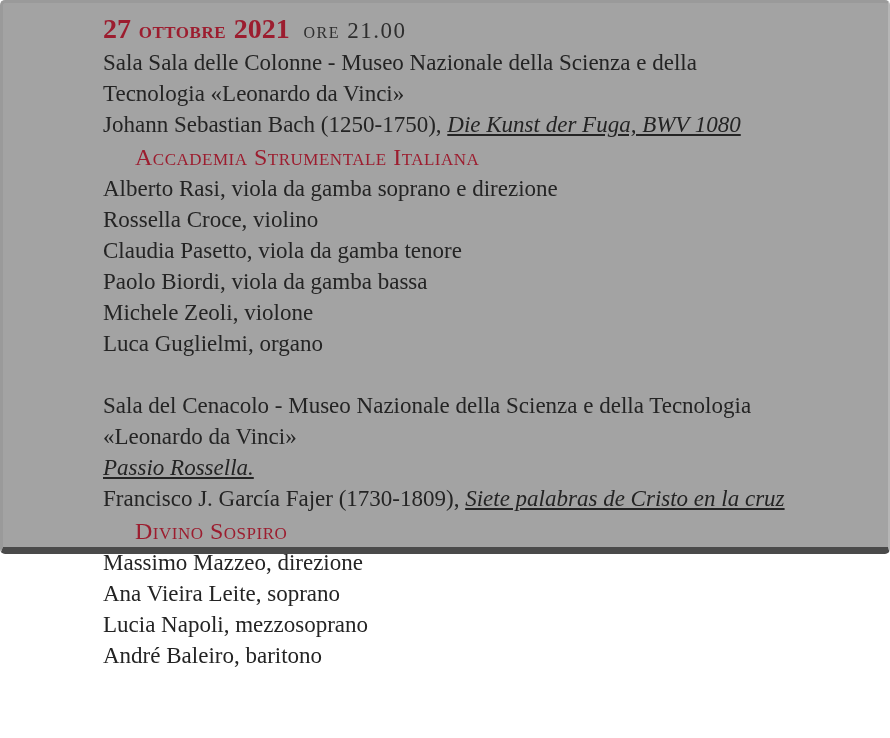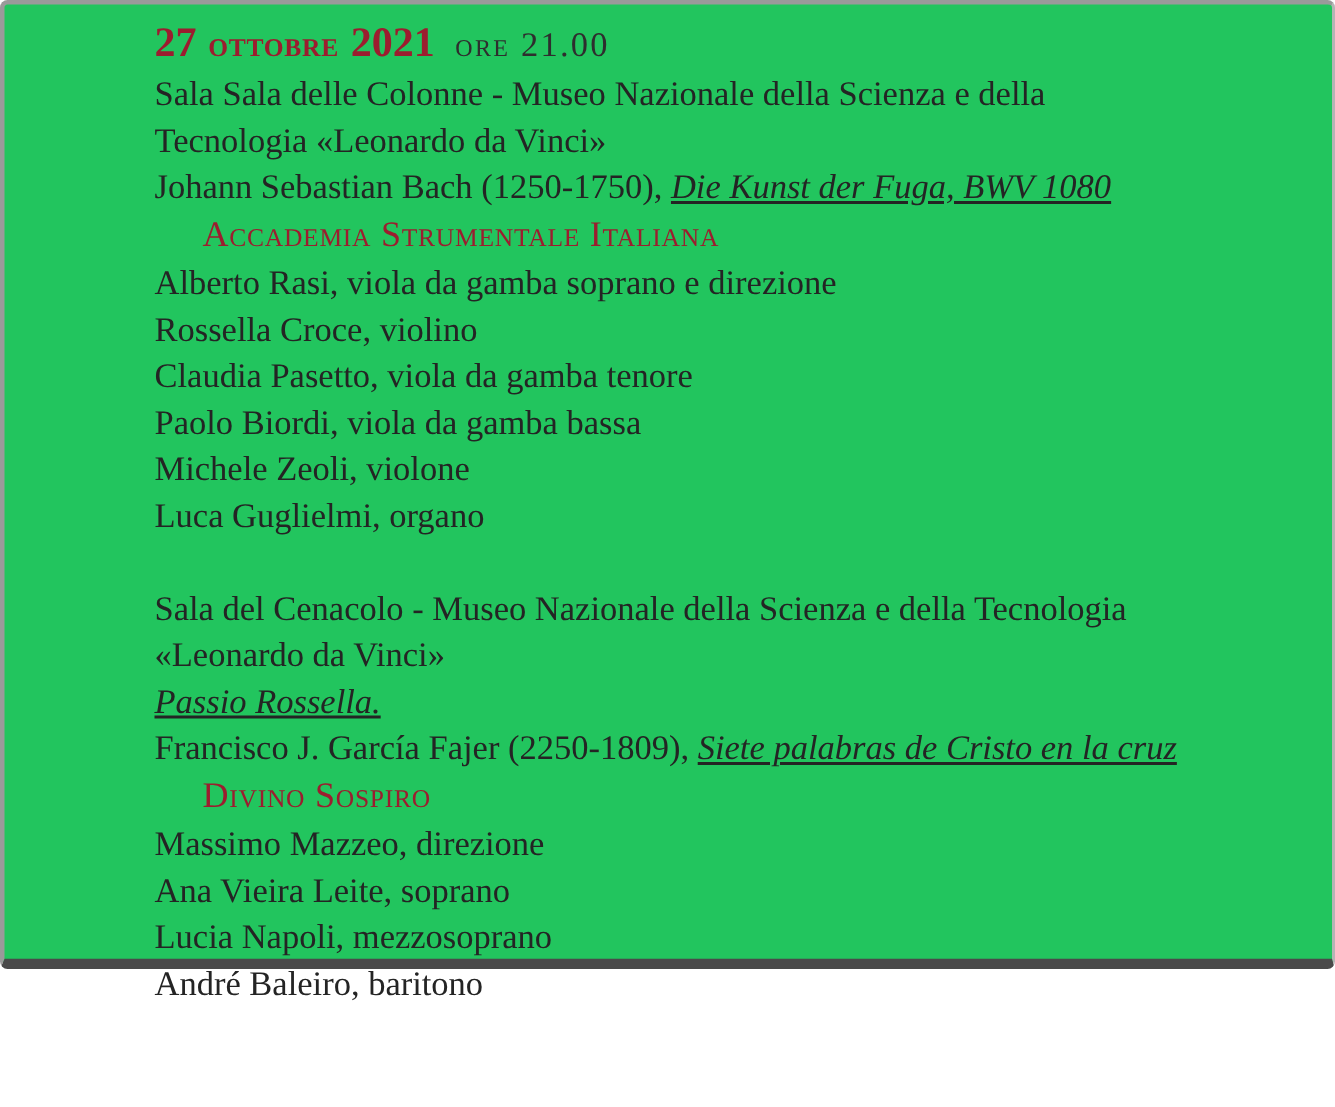--- a/index.html
+++ b/index.html
@@ -10,27 +10,27 @@
   *{box-sizing:border-box;}
   html,body{margin:0;padding:0;}
   body{
     width:890px;height:738px;
     background:#ffffff;
     font-family:"Liberation Serif", serif;
     color:var(--ink);
     overflow:hidden;
   }
   .frame{
-    width:890px;height:646px;
+    width:890px;height:554px;
     border-left:3px solid #9a9a9a;
     border-top:3px solid #9a9a9a;
     border-right:2px solid #b5b5b5;
     border-bottom:7px solid #4a4a4a;
     border-radius:5px;
-    background:#22c55e;
+    background:#a3a3a3;
     position:relative;
   }
   .content{
     position:absolute;
     left:100px;top:10px;right:20px;
     font-size:23px;
     line-height:31px;
   }
   .line{white-space:nowrap;}
   .date-line{white-space:nowrap;margin-bottom:1px;}
@@ -93,21 +93,21 @@
       <div class="line">Luca Guglielmi, organo</div>
     </section>
 
     <section class="event-2">
       <div class="line">Sala del Cenacolo - Museo Nazionale della Scienza e della Tecnologia</div>
       <div class="line">«Leonardo da Vinci»</div>
       <div class="line">
         <i>Passio Rossella.</i>
       </div>
       <div class="line">
-        <span>Francisco J. García Fajer (2250-1809),</span>
+        <span>Francisco J. García Fajer (1730-1809),</span>
         <i>Siete palabras de Cristo en la cruz</i>
       </div>
       <div class="ensemble">Divino Sospiro</div>
       <div class="line">Massimo Mazzeo, direzione</div>
       <div class="line">Ana Vieira Leite, soprano</div>
       <div class="line">Lucia Napoli, mezzosoprano</div>
       <div class="line">André Baleiro, baritono</div>
     </section>
 
   </div>

